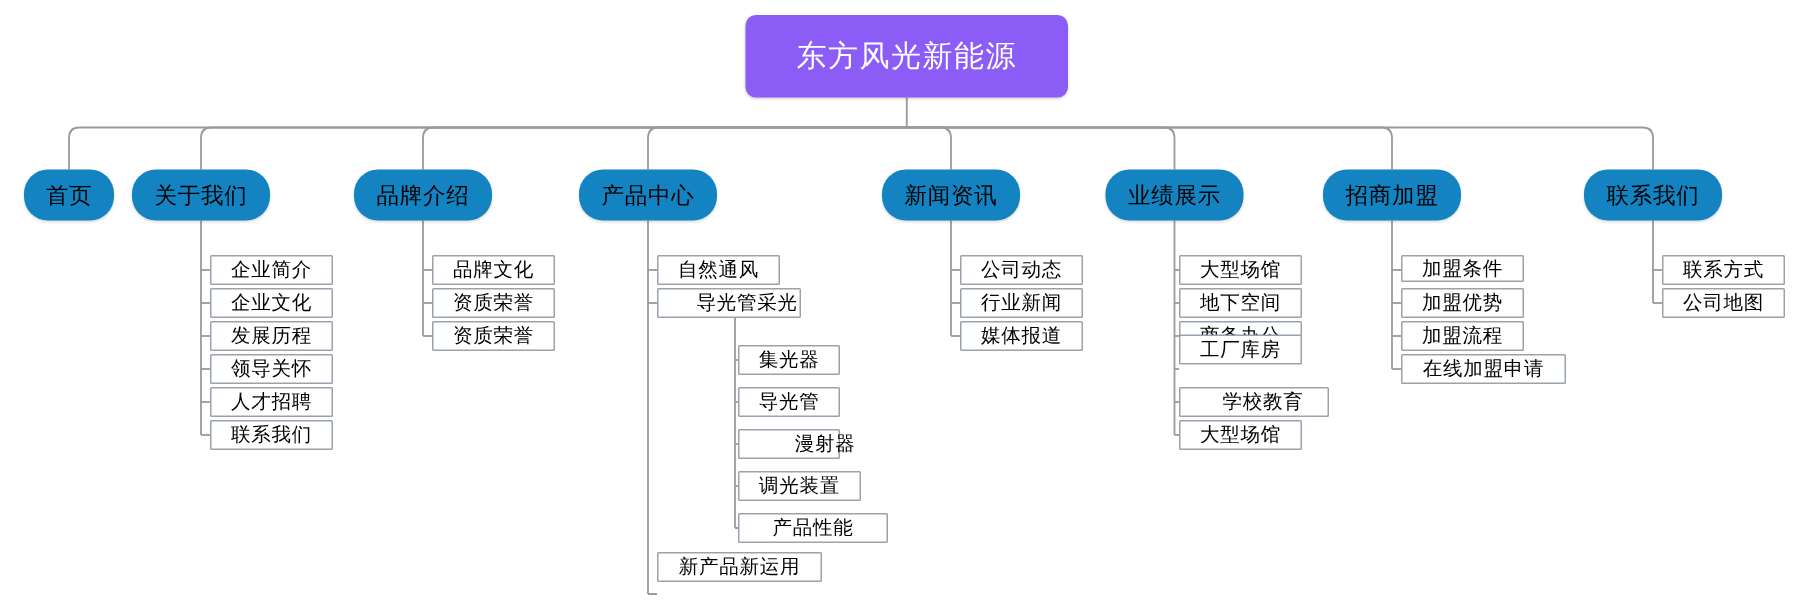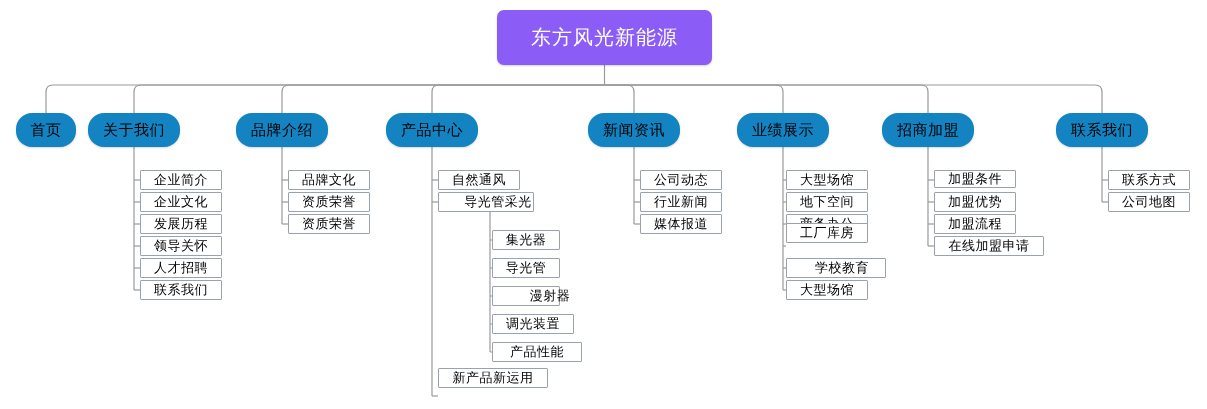--- a/index.html
+++ b/index.html
@@ -126,21 +126,21 @@
       <div class="node node-leaf" style="left: 288px; top: 170px; width: 82px; height: 20px;">品牌文化</div>
       <div class="node node-leaf" style="left: 288px; top: 192px; width: 82px; height: 20px;">资质荣誉</div>
       <div class="node node-leaf" style="left: 288px; top: 214px; width: 82px; height: 20px;">资质荣誉</div>
       <div class="node node-l1" style="left: 386px; top: 113px; width: 92px; height: 34px; text-align: center;">产品中心</div>
       <div class="node node-leaf" style="left: 438px; top: 170px; width: 82px; height: 20px;">自然通风</div>
       <div class="node node-leaf" style="left: 438px; top: 192px; width: 96px; height: 20px; padding-left: 24px;">导光管采光</div>
       <div class="node node-leaf" style="left: 492px; top: 230px; width: 68px; height: 20px;">集光器</div>
       <div class="node node-leaf" style="left: 492px; top: 258px; width: 68px; height: 20px;">导光管</div>
       <div class="node node-leaf" style="left: 492px; top: 286px; width: 68px; height: 20px; padding-left: 48px;">漫射器</div>
       <div class="node node-leaf" style="left: 492px; top: 314px; width: 82px; height: 20px;">调光装置</div>
-      <div class="node node-leaf" style="left: 492px; top: 342px; width: 90px; height: 20px;">产品性能</div>
+      <div class="node node-leaf" style="left: 492px; top: 342px; width: 100px; height: 20px;">产品性能</div>
       <div class="node node-leaf" style="left: 438px; top: 368px; width: 110px; height: 20px;">新产品新运用</div>
       <div class="node node-l1" style="left: 588px; top: 113px; width: 92px; height: 34px;">新闻资讯</div>
       <div class="node node-leaf" style="left: 640px; top: 170px; width: 82px; height: 20px;">公司动态</div>
       <div class="node node-leaf" style="left: 640px; top: 192px; width: 82px; height: 20px;">行业新闻</div>
       <div class="node node-leaf" style="left: 640px; top: 214px; width: 82px; height: 20px;">媒体报道</div>
       <div class="node node-l1" style="left: 737px; top: 113px; width: 92px; height: 34px; font-family: Liberation Mono, monospace;">业绩展示</div>
       <div class="node node-leaf" style="left: 786px; top: 170px; width: 82px; height: 20px;">大型场馆</div>
       <div class="node node-leaf" style="left: 786px; top: 192px; width: 82px; height: 20px;">地下空间</div>
       <div class="node node-leaf" style="left: 786px; top: 214px; width: 82px; height: 20px;">商务办公</div>
       <div class="node node-leaf" style="left: 786px; top: 223px; width: 82px; height: 20px;">工厂库房</div>

